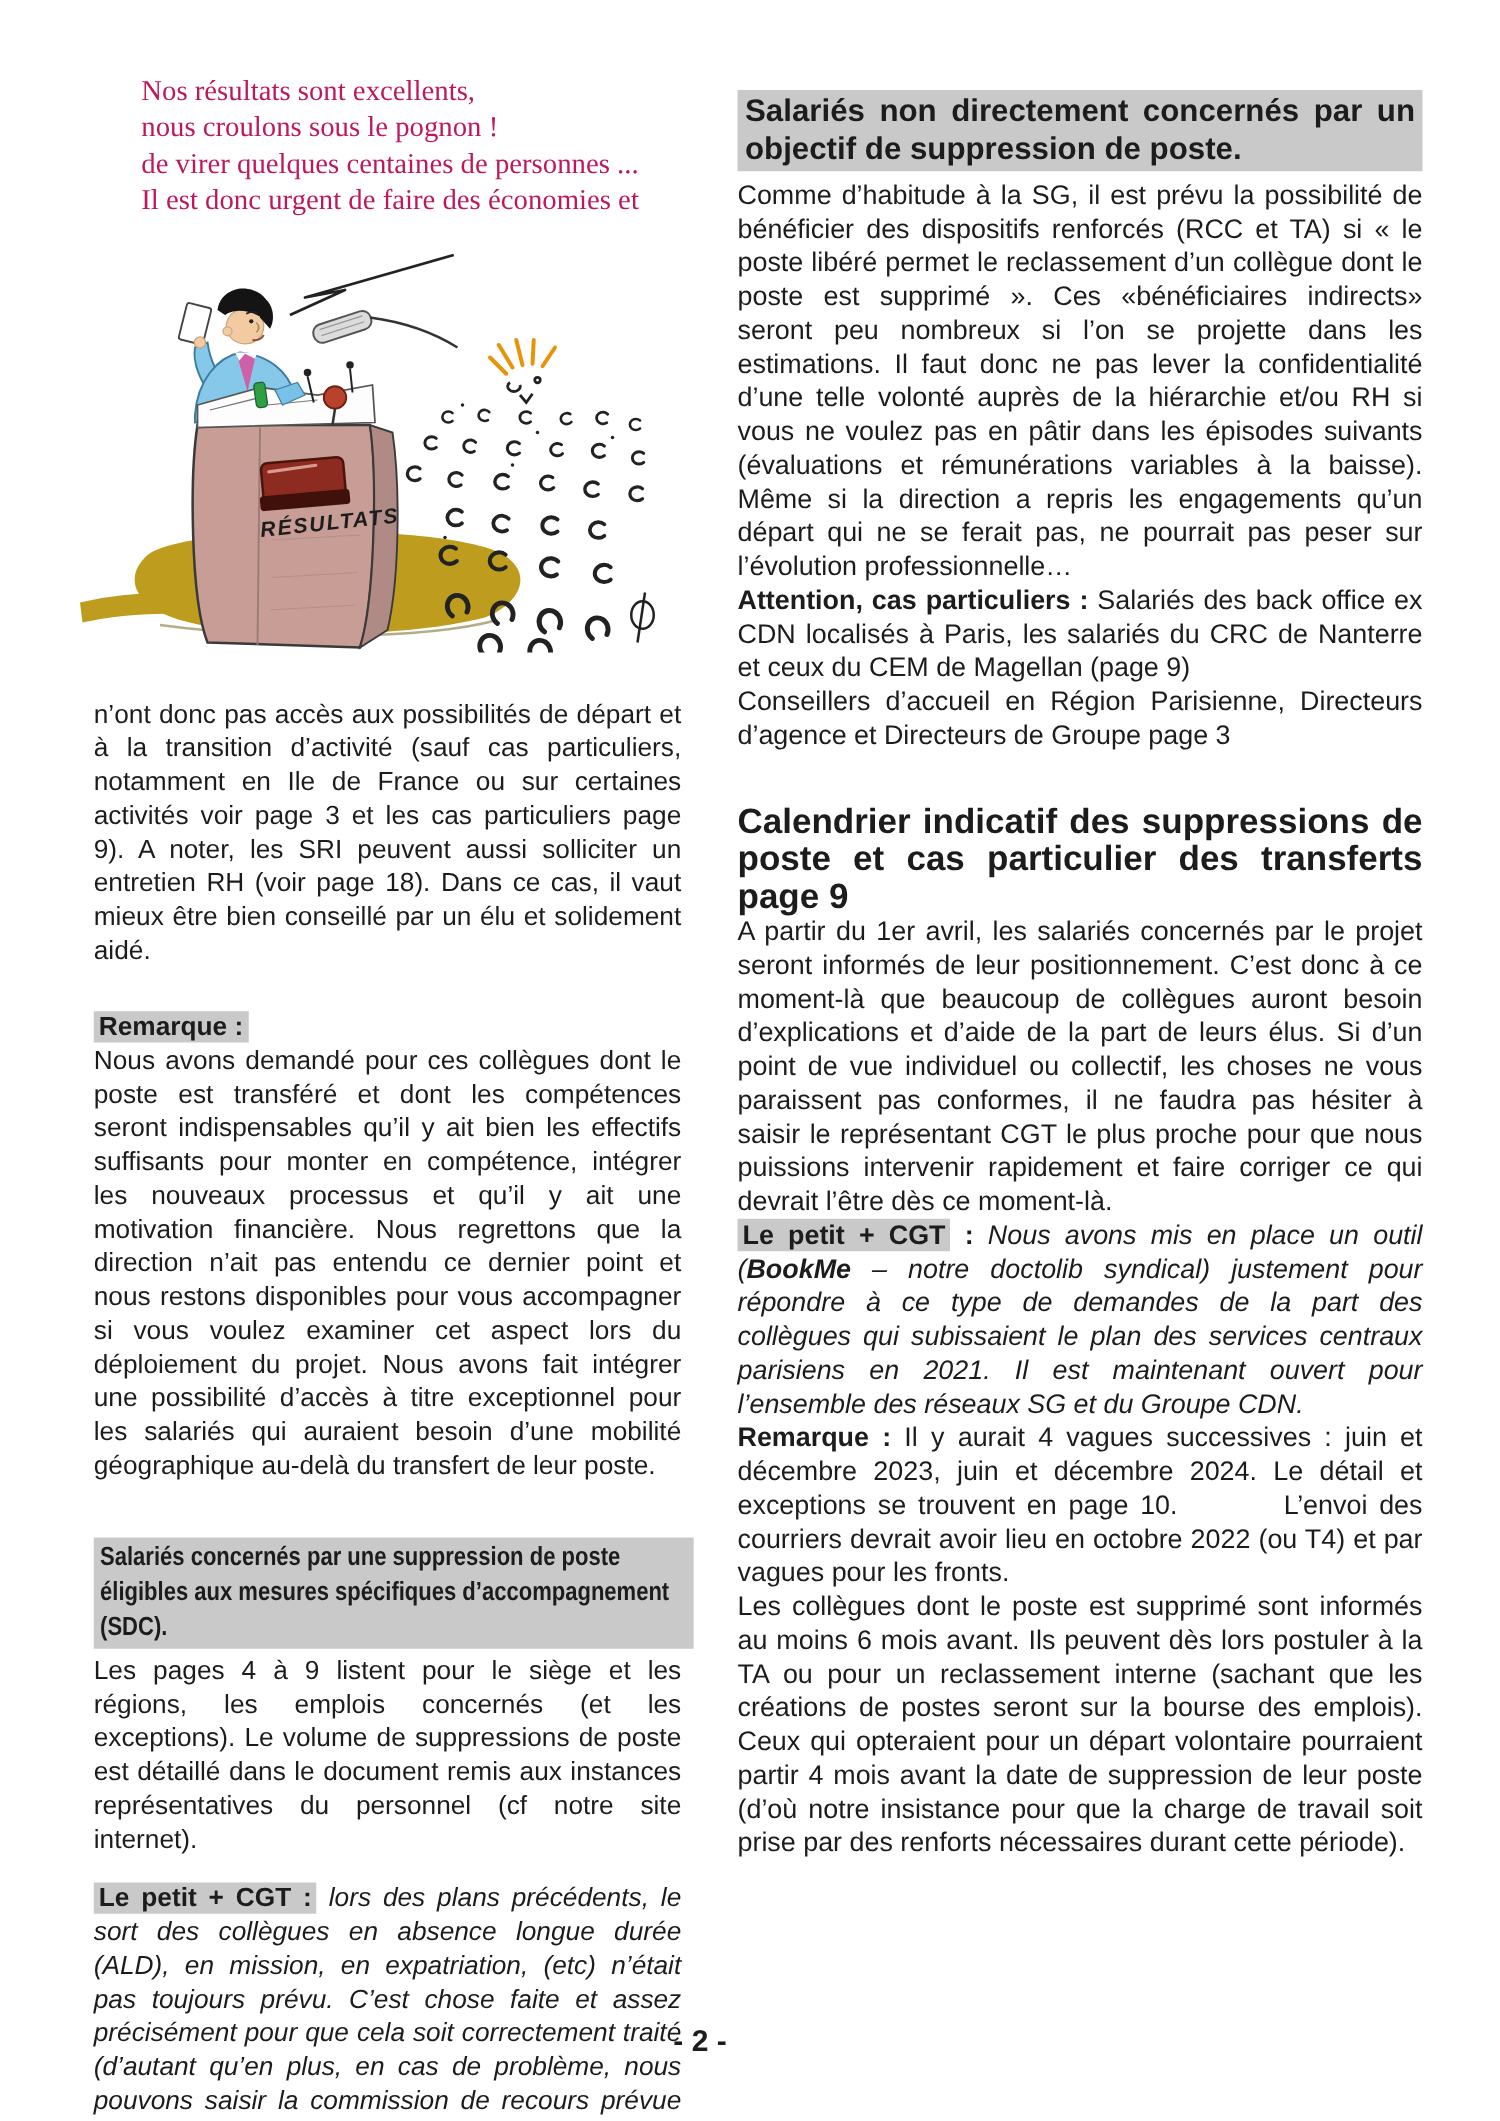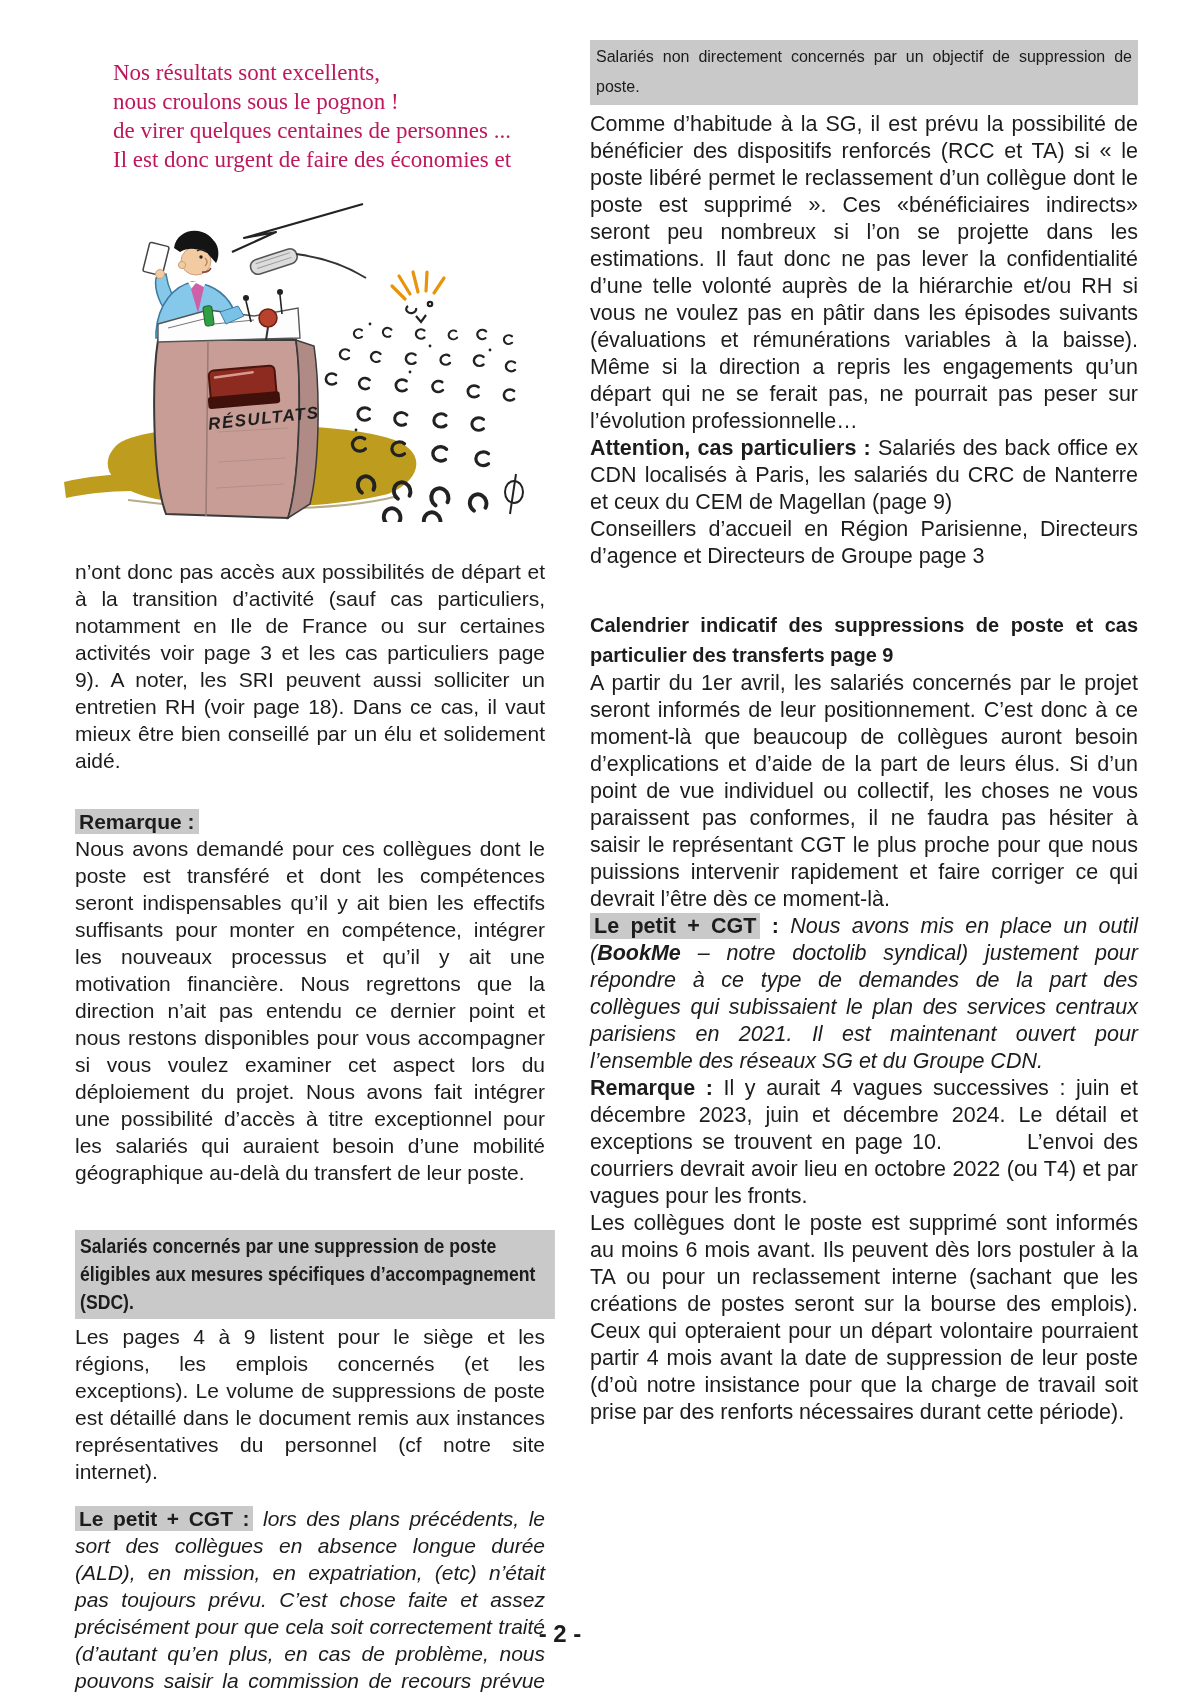--- a/index.html
+++ b/index.html
@@ -16,22 +16,22 @@
   .cartoon{position:absolute;left:58px;top:182px;width:482px;height:340px;}
   
   .col{position:absolute;text-align:justify;}
   .col-left{left:75px;top:558px;width:470px;font-size:21px;line-height:27px;}
   .col-right{left:590px;top:40px;width:548px;font-size:21.5px;line-height:27px;}
   p{margin:0;}
   .hl{background:#c9c9c9;padding:1px 4px;}
   .hl-block{background:#c9c9c9;padding:2px 6px 3px;}
   .b{font-weight:bold;}
   .i{font-style:italic;}
-  .head-top{font-weight:normal;font-size:16px;line-height:30px;text-align:justify;}
-  .head-cal{font-weight:bold;font-size:20px;line-height:30px;text-align:justify;margin-top:40px;}
+  .head-top{font-weight:bold;font-size:25px;line-height:30px;text-align:justify;margin-top:32px;}
+  .head-cal{font-weight:bold;font-size:28px;line-height:30px;text-align:justify;margin-top:40px;}
   .condensed{
     display:block;width:560px;transform:scaleX(0.839);transform-origin:0 0;
     font-weight:bold;font-size:21px;line-height:28px;text-align:left;
   }
   .mt-sm{margin-top:20px;}
   .mt-md{margin-top:34px;}
   .mt-lg{margin-top:44px;}
   .footer{
     position:absolute;top:1620px;left:0;width:1120px;text-align:center;
     font-weight:bold;font-size:24px;color:#1c1c1c;

